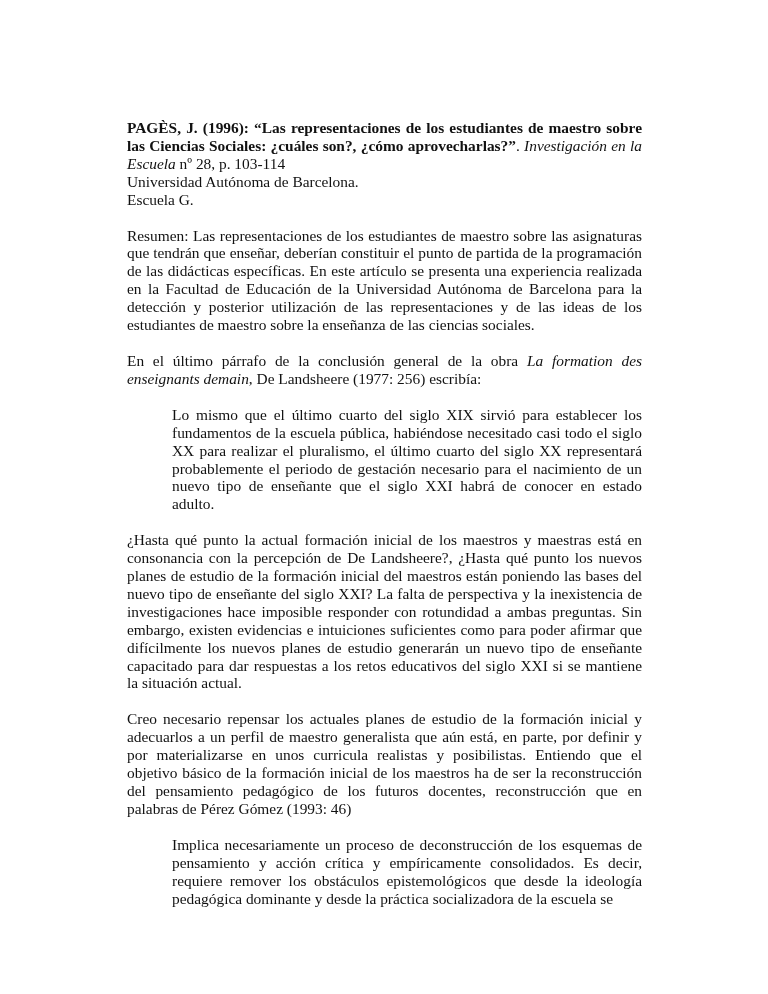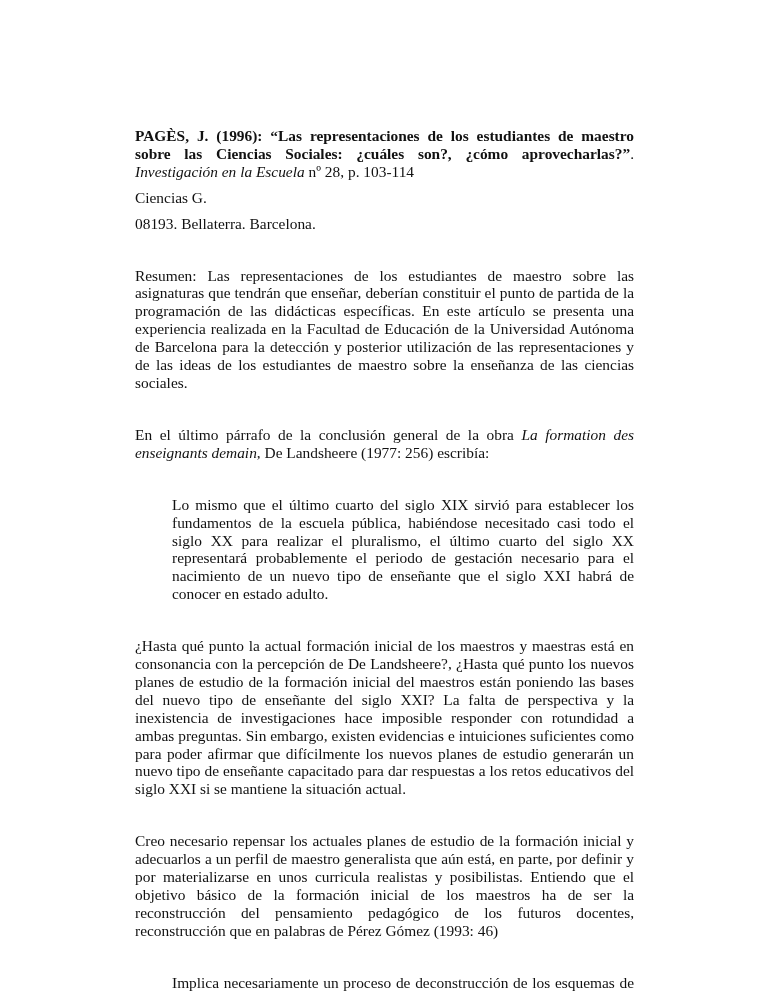--- a/index.html
+++ b/index.html
@@ -7,34 +7,34 @@
   .page {
     position: absolute;
     left: 127px;
     top: 119px;
     width: 515px;
     font-family: "Liberation Serif", serif;
     font-size: 15.4px;
     line-height: 17.9px;
     color: #111111;
   }
-  .page p { margin: 8px; text-align: justify; }
+  .page p { margin: 0; text-align: justify; }
   .ref { margin-bottom: 0; }
   .ref b { font-weight: bold; }
   .gap { height: 18px; }
   .quote { margin-left: 45px !important; }
   i { font-style: italic; }
 </style>
 </head>
 <body>
 
 <div class="page">
   <p class="ref"><b>PAGÈS, J. (1996): </b><b>“Las representaciones de los estudiantes de maestro sobre las Ciencias Sociales: ¿cuáles son?, ¿cómo aprovecharlas?”</b><span>. </span><i>Investigación en la Escuela</i><span> nº 28, p. 103-114</span></p>
-  <p>Ciencias G.</p>
-  <p>08193. Bellaterra. Barcelona.</p>
+  <p>Universidad Autónoma de Barcelona.</p>
+  <p>Escuela G.</p>
   <div class="gap"></div>
   <p>Resumen: Las representaciones de los estudiantes de maestro sobre las asignaturas que tendrán que enseñar, deberían constituir el punto de partida de la programación de las didácticas específicas. En este artículo se presenta una experiencia realizada en la Facultad de Educación de la Universidad Autónoma de Barcelona para la detección y posterior utilización de las representaciones y de las ideas de los estudiantes de maestro  sobre la enseñanza de las ciencias sociales.</p>
   <div class="gap"></div>
   <p><span>En el último párrafo de la conclusión general de la obra </span><i>La formation des enseignants demain</i><span>, De Landsheere (1977: 256) escribía:</span></p>
   <div class="gap"></div>
   <p class="quote">Lo mismo que el último cuarto del siglo XIX sirvió para establecer los fundamentos de la escuela pública, habiéndose necesitado casi todo el siglo XX para realizar el pluralismo, el último cuarto del siglo XX representará probablemente el periodo de gestación necesario para el nacimiento de un nuevo tipo de enseñante que el siglo XXI habrá de conocer en estado adulto.</p>
   <div class="gap"></div>
   <p>¿Hasta qué punto la actual formación inicial de los maestros y maestras está en consonancia con la percepción de De Landsheere?, ¿Hasta qué punto los nuevos planes de estudio de la formación inicial del maestros están poniendo las bases del nuevo tipo de enseñante del siglo XXI? La falta de perspectiva y la inexistencia de investigaciones hace imposible responder con rotundidad a ambas preguntas. Sin embargo, existen evidencias e intuiciones suficientes como para poder afirmar que difícilmente los nuevos planes de estudio generarán un nuevo tipo de enseñante capacitado para dar respuestas a los retos educativos del siglo XXI si se mantiene la situación actual.</p>
   <div class="gap"></div>
   <p>Creo necesario repensar los actuales planes de estudio de la formación inicial y adecuarlos a un perfil de maestro generalista que aún está, en parte, por definir y por materializarse en unos curricula realistas y posibilistas. Entiendo que el objetivo básico de la formación inicial de los maestros ha de ser la reconstrucción del pensamiento pedagógico de los futuros docentes, reconstrucción que en palabras de Pérez Gómez (1993: 46)</p>

